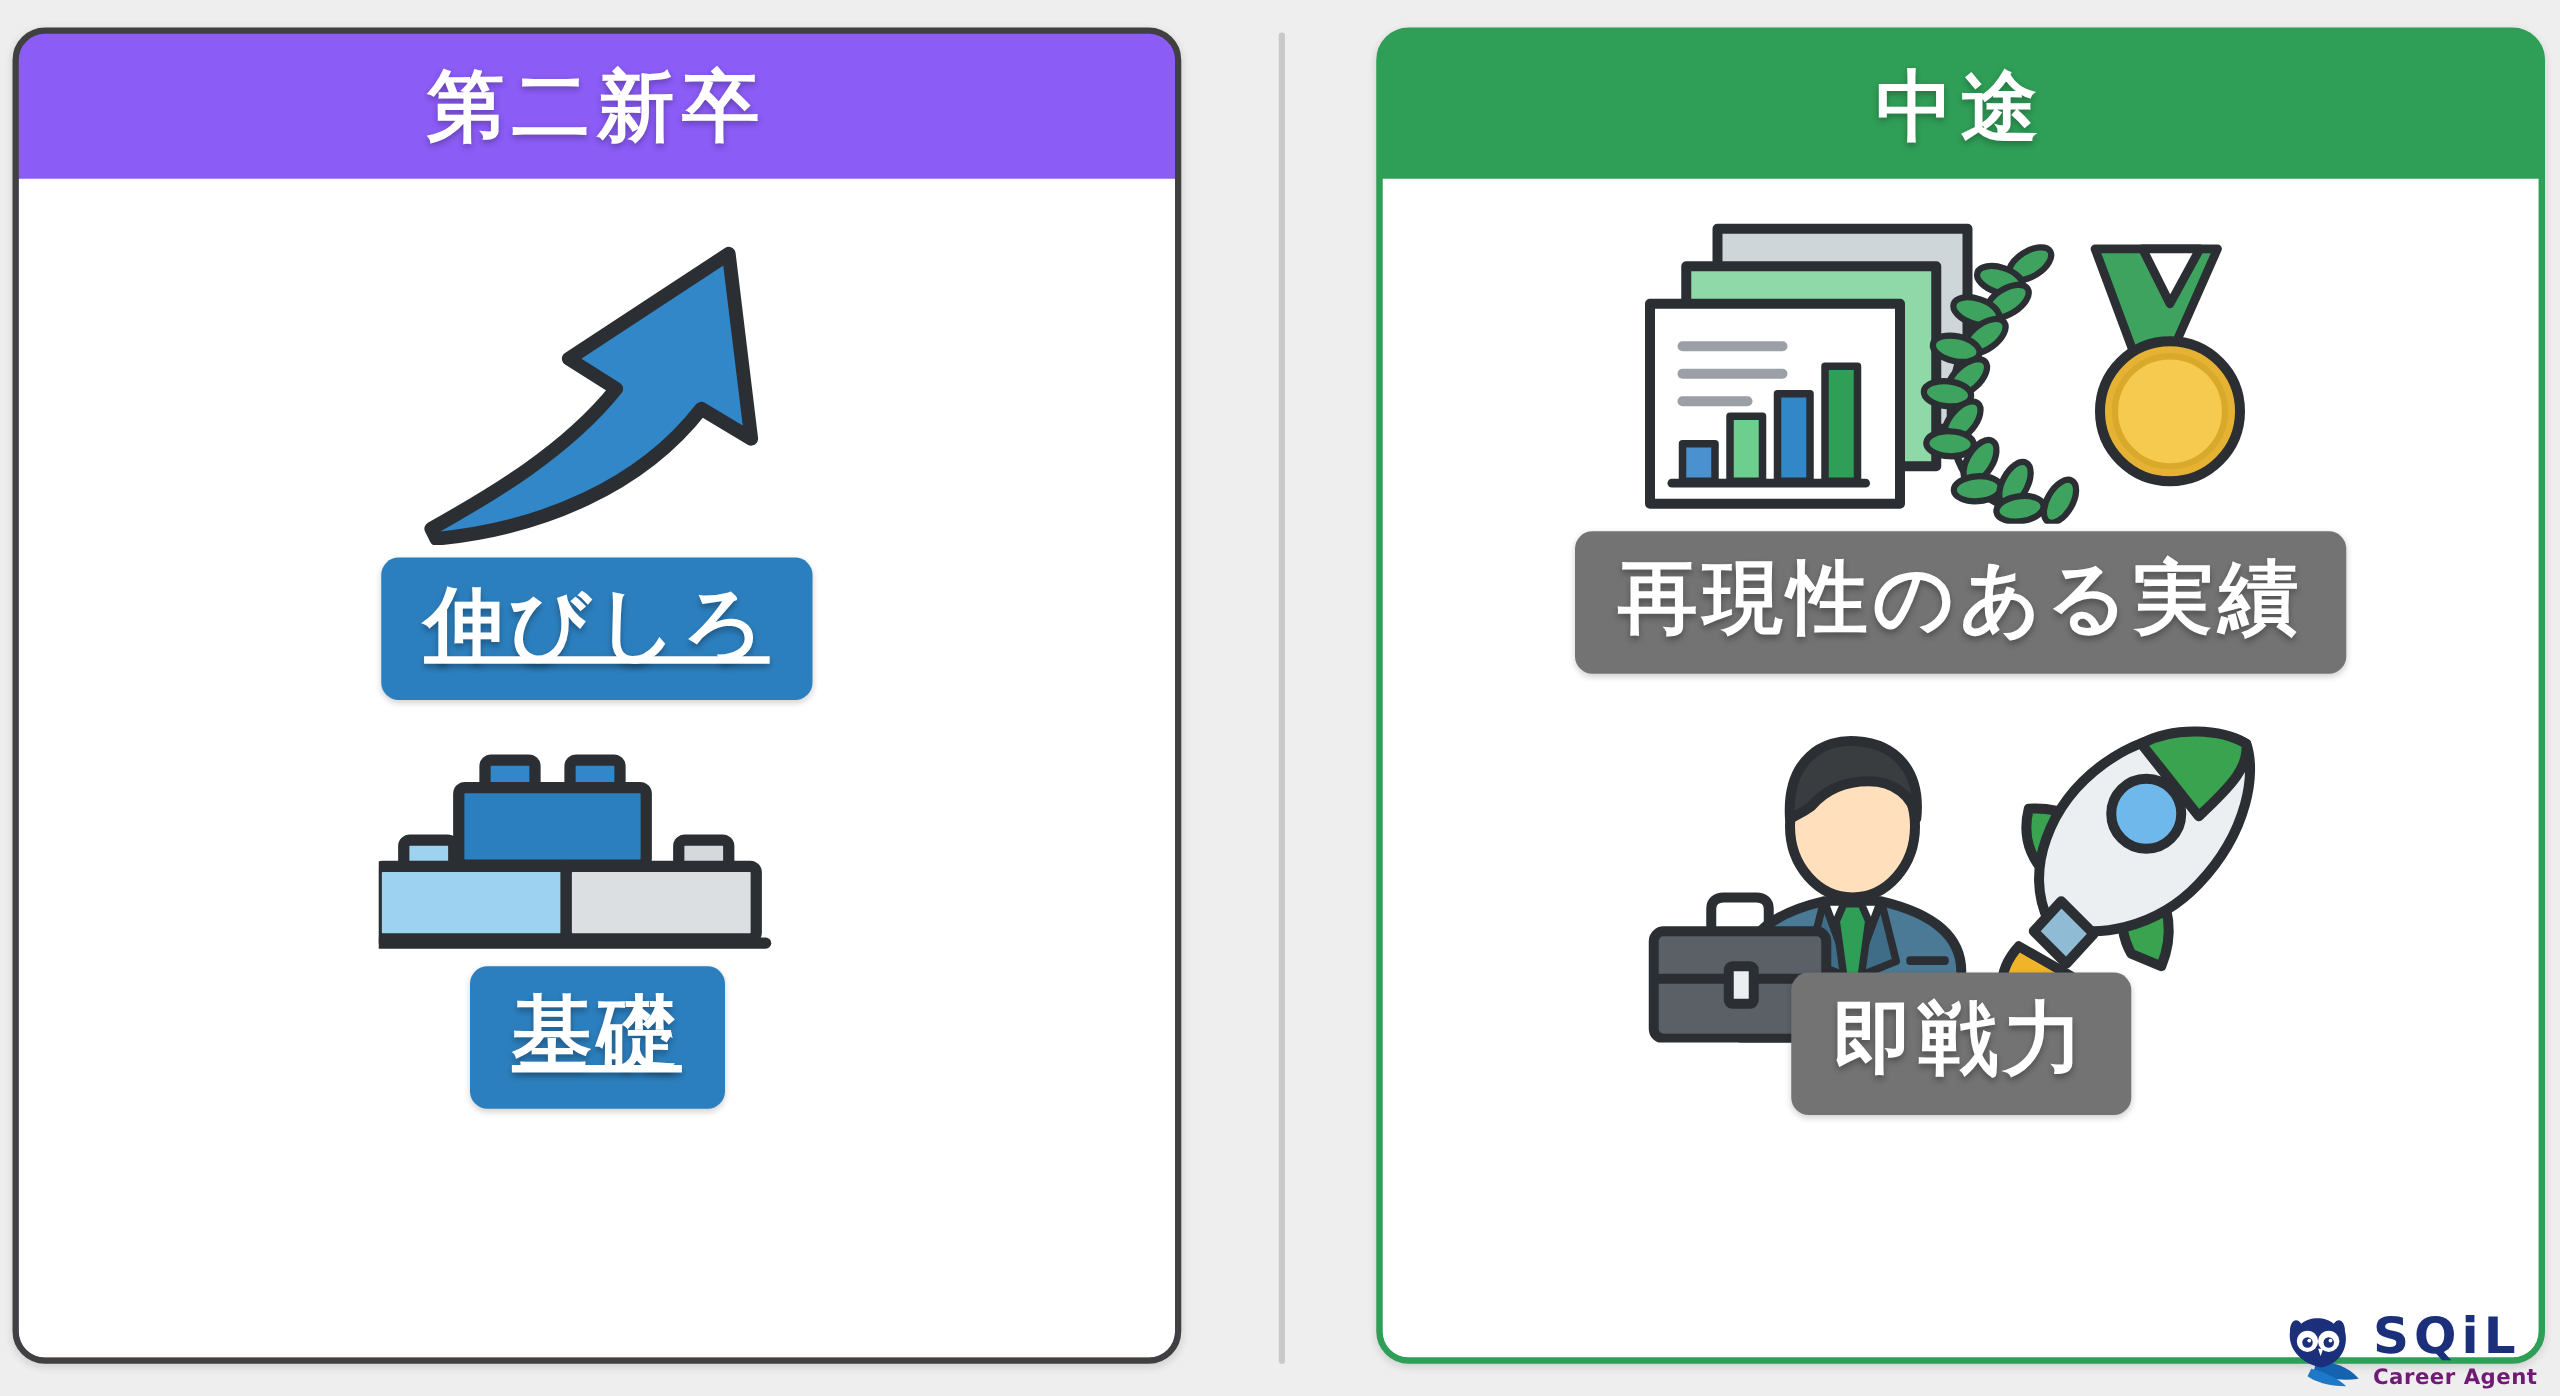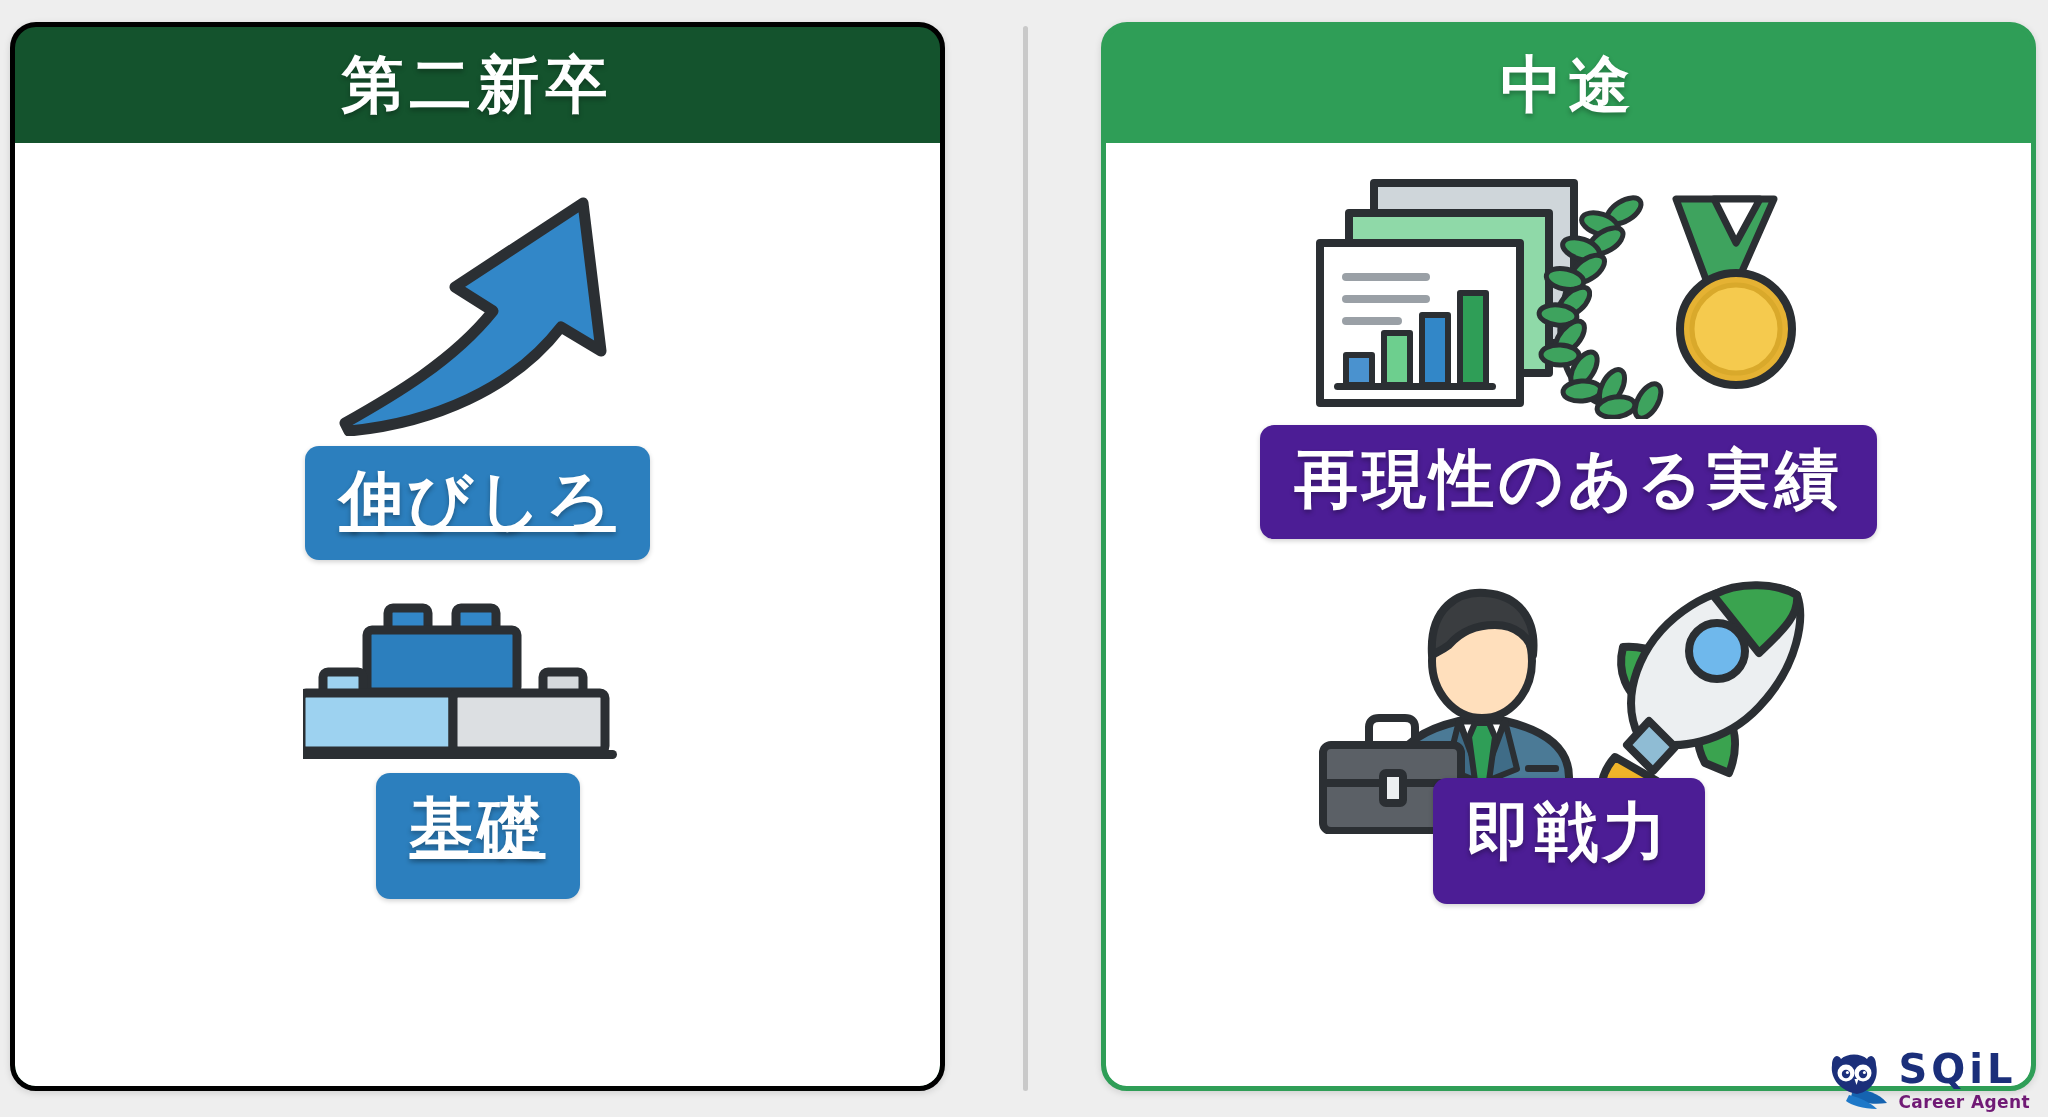--- a/index.html
+++ b/index.html
@@ -41,21 +41,21 @@
 
   
   .card {
     flex: 1;
     border-radius: 26px;
     overflow: hidden;
     display: flex;
     flex-direction: column;
     box-shadow: 0 2px 7px rgba(0,0,0,.13);
   }
-  .card-blue  { background: #14532d; border: 5px solid #000000; }
+  .card-blue  { background: #8b5cf6; border: 5px solid #404040; }
   .card-green { background: #2f9e57; border: 5px solid #2f9e57; }
 
   .card-head {
     height: 116px;
     flex: none;
     display: flex;
     align-items: center;
     justify-content: center;
     color: #fff;
     font-size: 62px;
@@ -82,24 +82,24 @@
     justify-content: center;
     color: #ffffff;
     font-weight: bold;
     border-radius: 14px;
     text-shadow: 0 3px 5px rgba(0,0,0,.30);
     box-shadow: 0 2px 5px rgba(0,0,0,.18);
     line-height: 1;
     white-space: nowrap;
   }
   .pill-blue  { background: #2c7fbe; text-decoration: underline; }
-  .pill-green { background: #4c1d95; }
+  .pill-green { background: #737373; }
 
   .pill-1 { font-size: 64px; padding: 22px 34px 28px; letter-spacing: 4px; }
-  .pill-2 { font-size: 64px; padding: 22px 34px 40px; letter-spacing: 4px; }
+  .pill-2 { font-size: 64px; padding: 22px 34px 28px; letter-spacing: 4px; }
 
   
   .slot { display: flex; flex-direction: column; align-items: center; }
 
   .art { display: block; }
 
   
   .l-art1 { margin-top: 48px; }
   .l-pill1 { margin-top: 10px; }
   .l-art2 { margin-top: 32px; }

